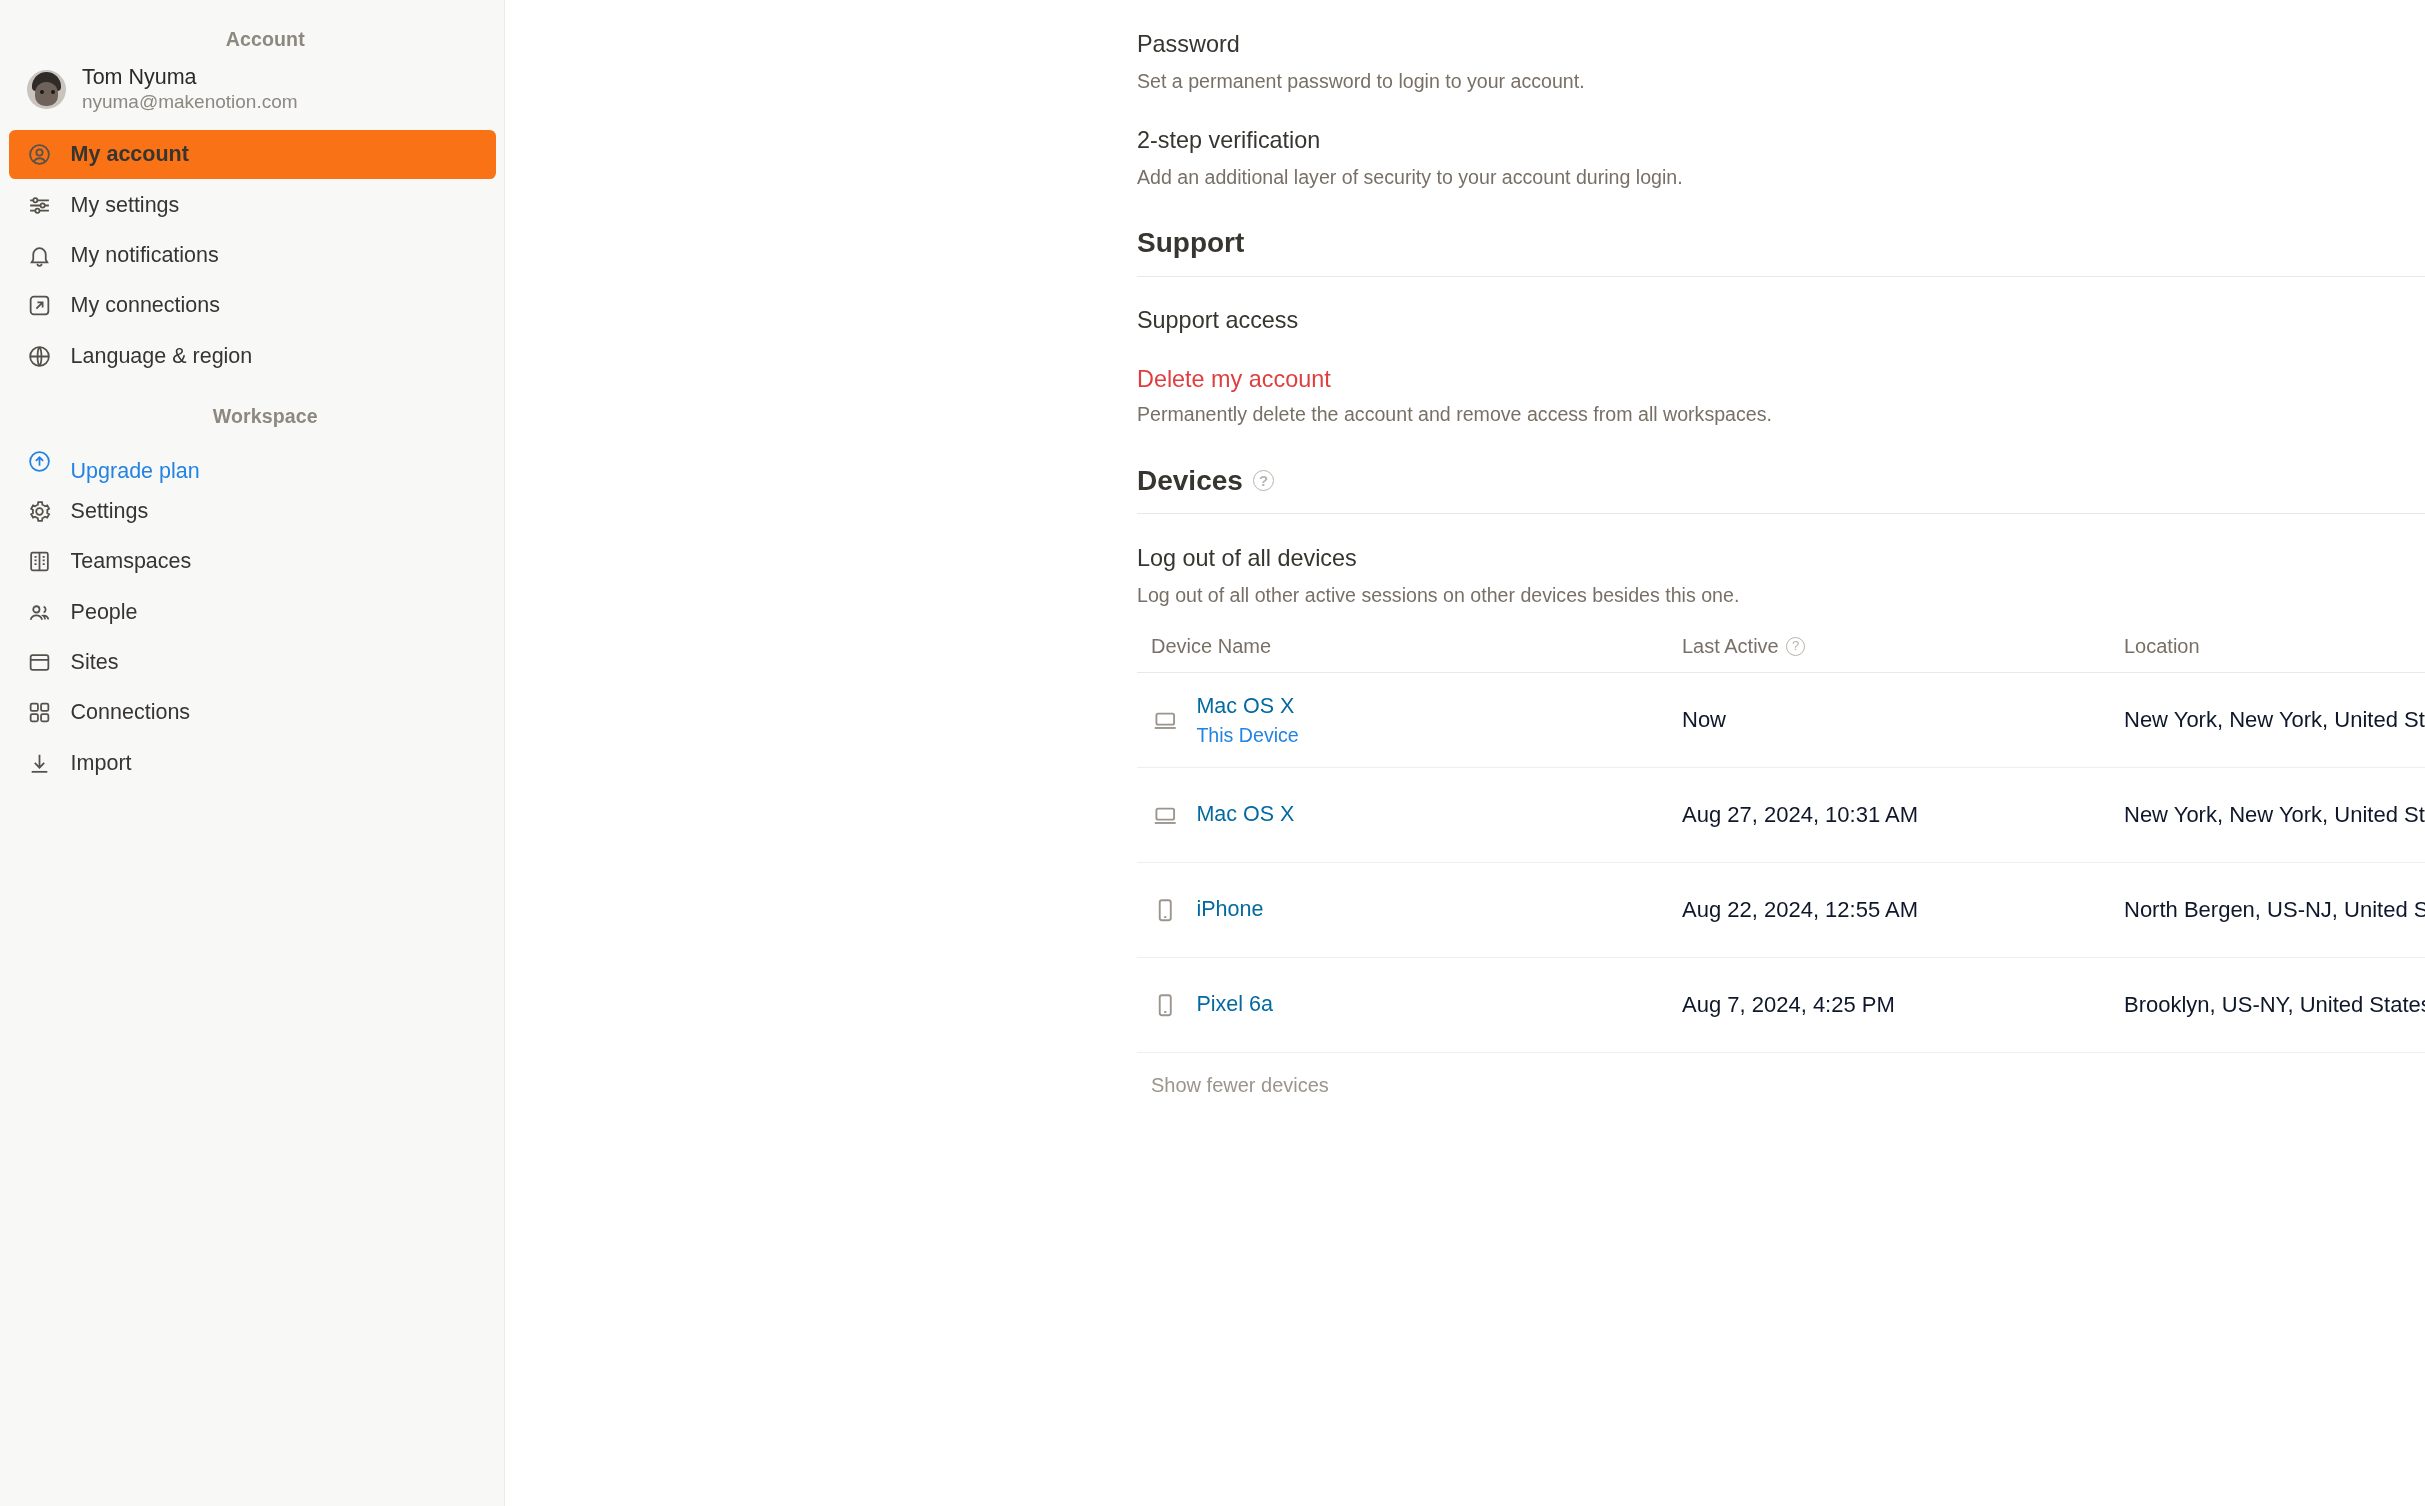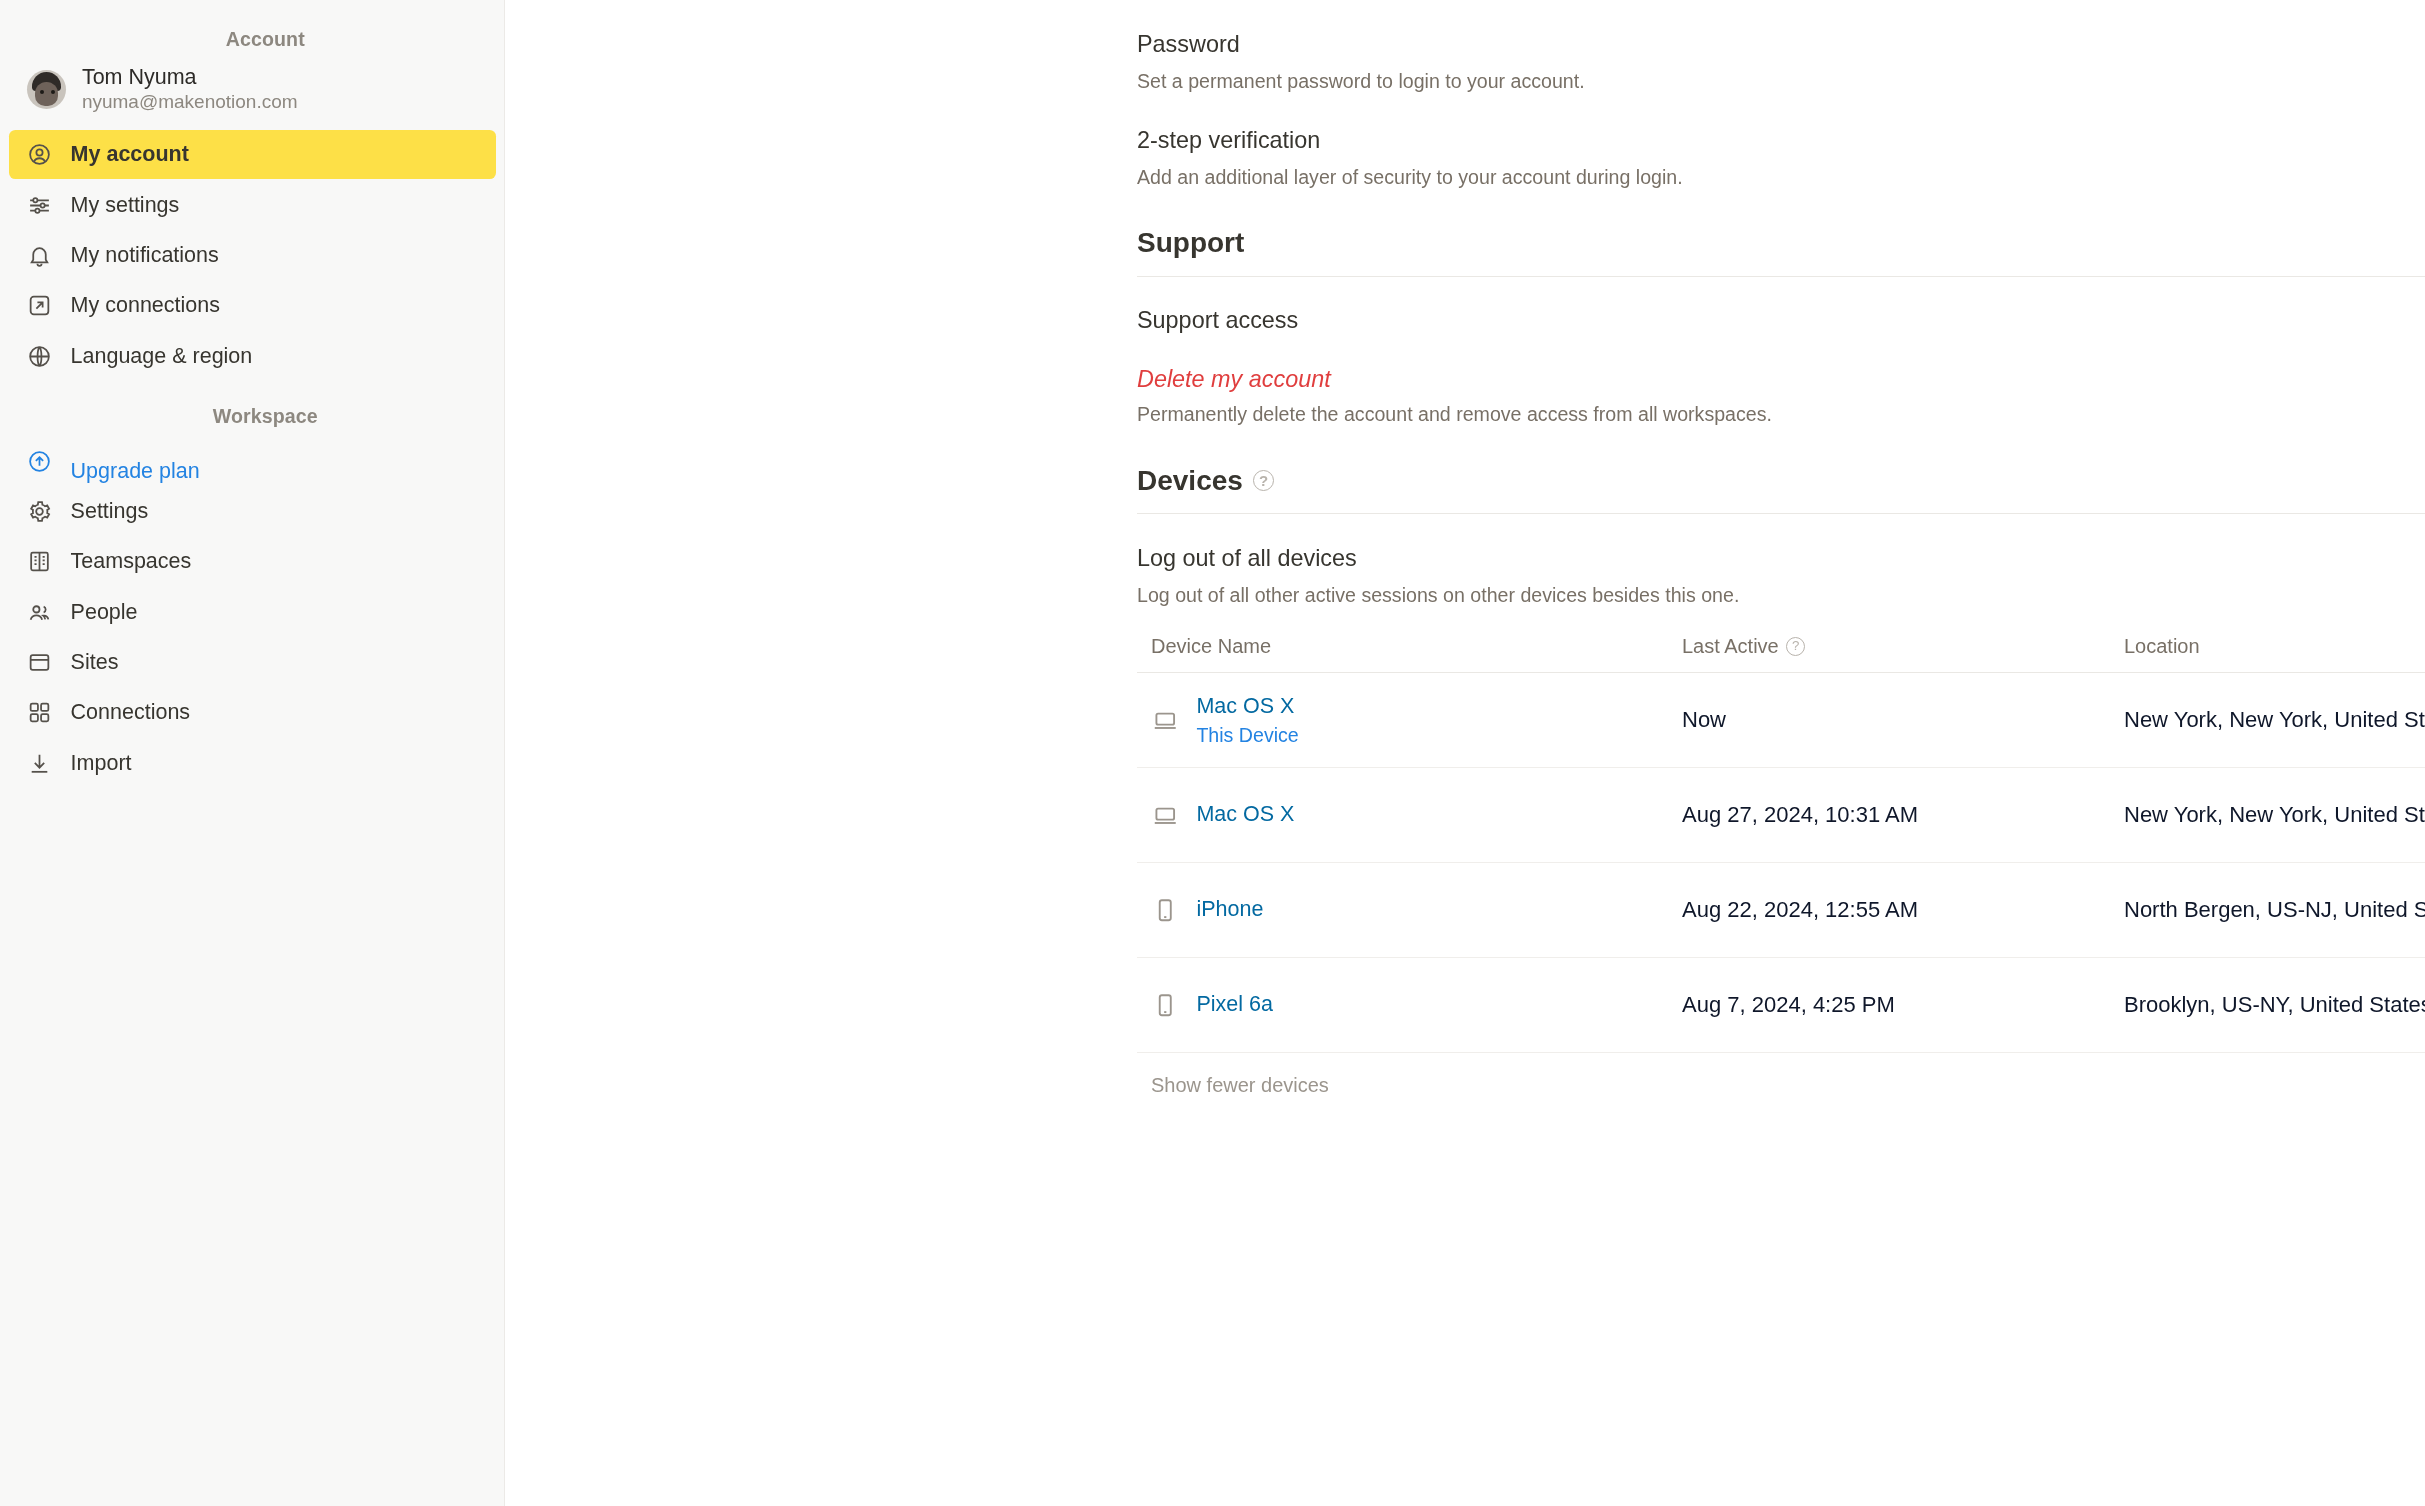--- a/index.html
+++ b/index.html
@@ -88,21 +88,21 @@
     display: flex;
     align-items: center;
     gap: 16.4px;
     height: 49px;
     margin: 1.3px 7.6px 1.3px 8.8px;
     padding-left: 16.4px;
     border-radius: 6.3px;
     cursor: pointer;
     color: #37352f;
   }
-  .nav-item.active { background: #fde047; }
+  .nav-item.active { background: #f97316; }
   .nav-label { font-size: 21.5px; }
   .nav-item.active .nav-label { font-weight: bold; }
   .nav-icon {
     width: 29px; height: 29px;
     display: flex; align-items: center; justify-content: center;
     flex: 0 0 29px;
     color: #55514b;
   }
   .nav-icon svg { display: block; }
   .upgrade .nav-label { color: #2383e2; margin-top: 21px; }
@@ -159,21 +159,20 @@
   }
   .divider {
     height: 0.6px;
     background: #eae8e4;
     margin-top: 16.4px;
   }
   .danger-title {
     font-size: 23.4px;
     color: #e03e3e;
     cursor: pointer;
-    font-style: italic;
   }
 
   
   .table { width: 100%; margin-top: 25px; }
   .thead {
     display: flex;
     align-items: center;
     border-bottom: 0.6px solid #eae8e4;
     padding: 0 0 14px 14px;
   }

